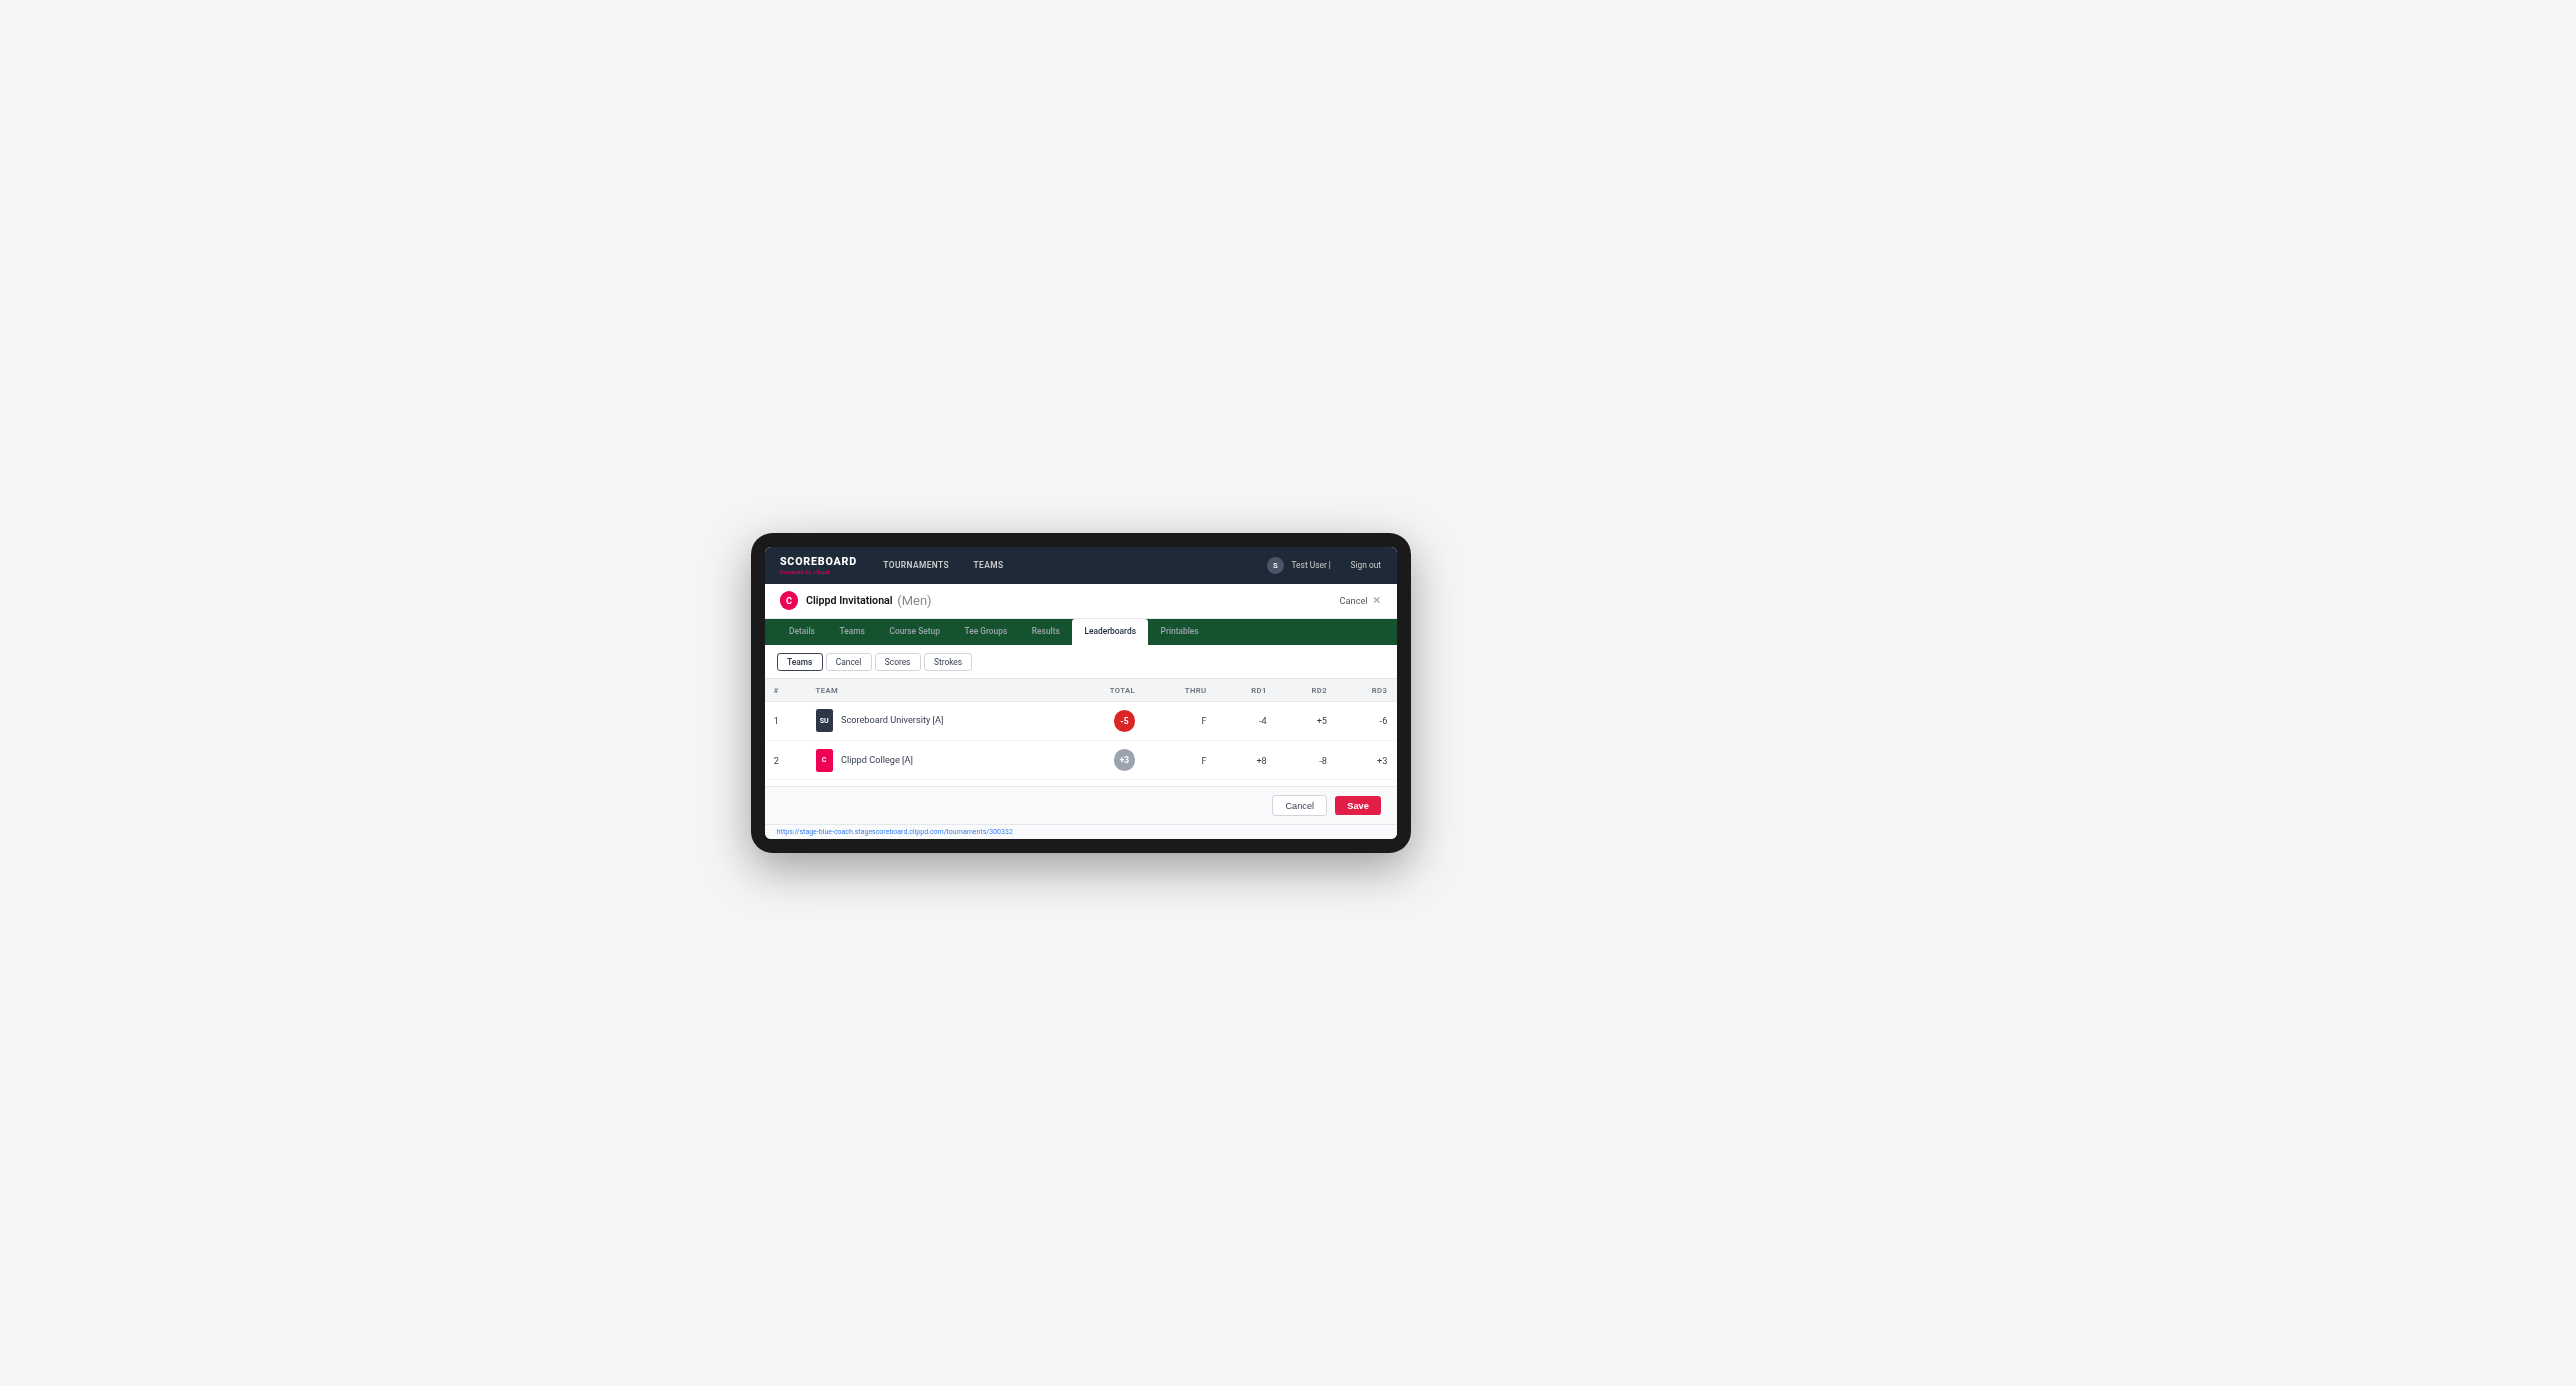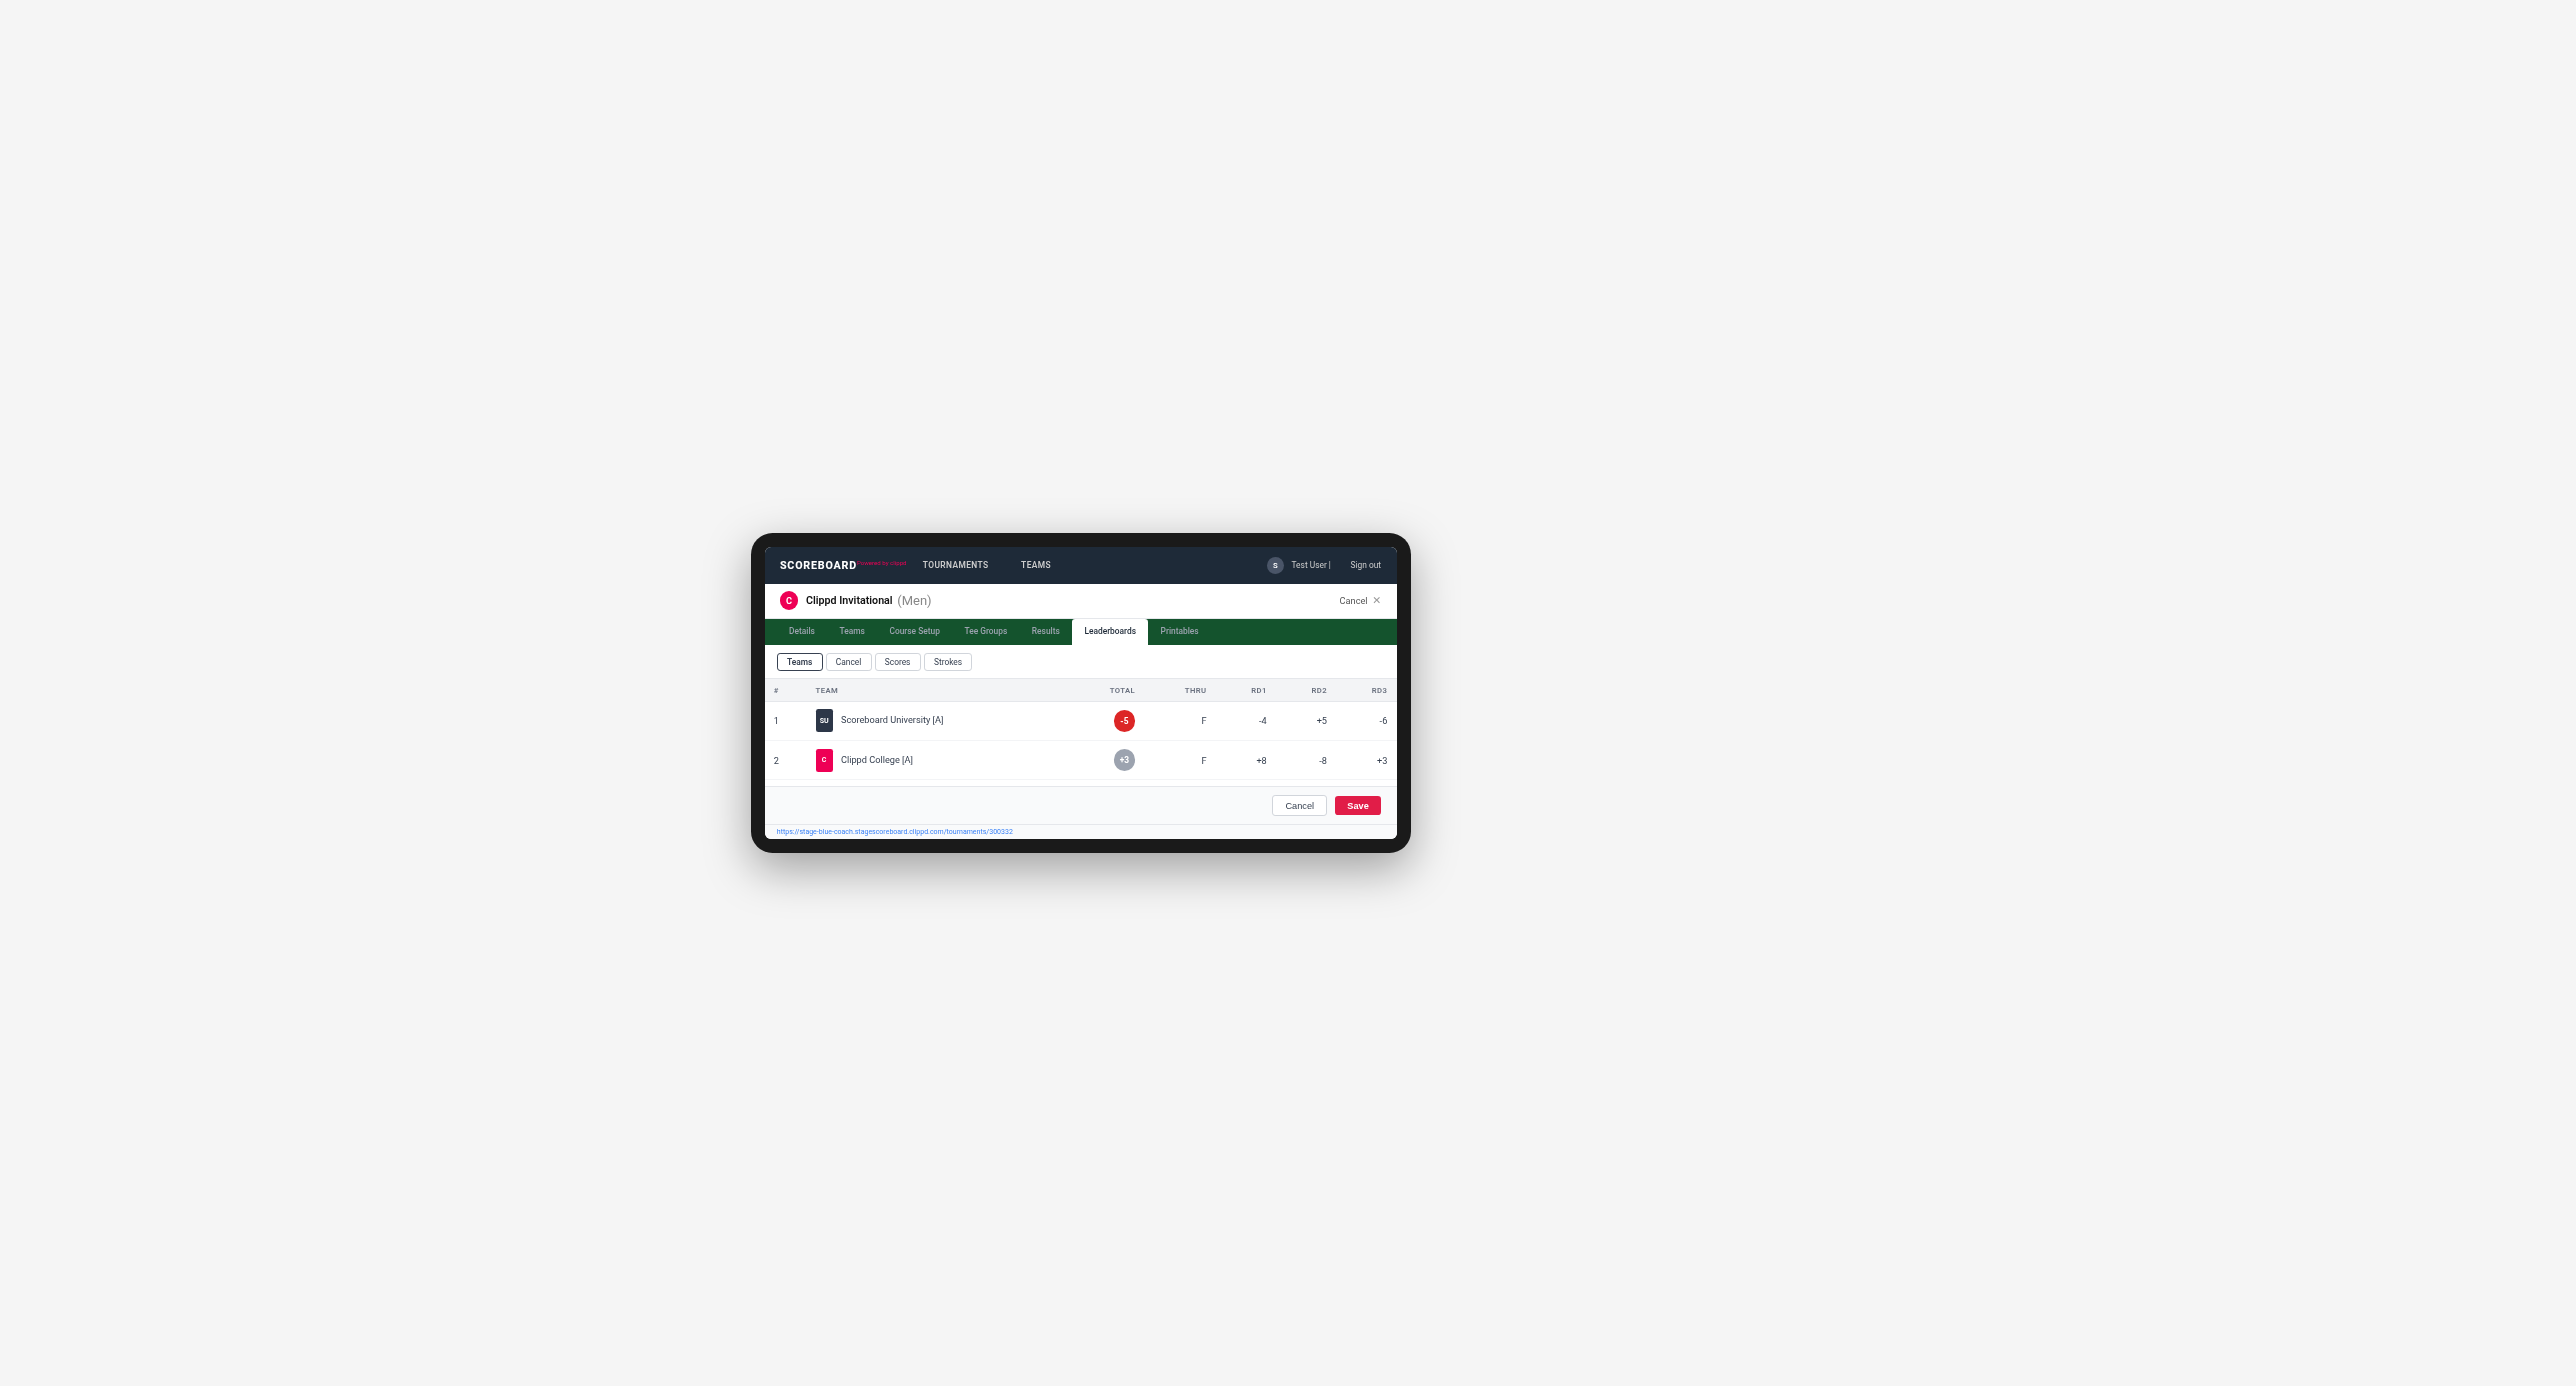--- a/index.html
+++ b/index.html
@@ -47,41 +47,41 @@
     .navbar {
       background: #1e2a38;
       display: flex;
       align-items: center;
       padding: 0 15.4px;
       height: 37px;
       gap: 0;
     }
     .logo-area {
       display: flex;
-      flex-direction: row;
-      margin-right: 4px;
+      flex-direction: column;
+      margin-right: 14px;
     }
     .logo-text {
       color: #fff;
       font-size: 10.7px;
       font-weight: 800;
       letter-spacing: 0.8px;
       text-transform: uppercase;
     }
     .logo-powered {
       color: #aaa;
       font-size: 6.1px;
     }
     .logo-powered span {
       color: #e05;
     }
     .nav-links {
       display: flex;
       height: 100%;
-      gap: 8px;
+      gap: 0;
     }
     .nav-link {
       color: #ccc;
       font-size: 8.4px;
       font-weight: 600;
       letter-spacing: 0.4px;
       padding: 0 12.3px;
       display: flex;
       align-items: center;
       cursor: pointer;

